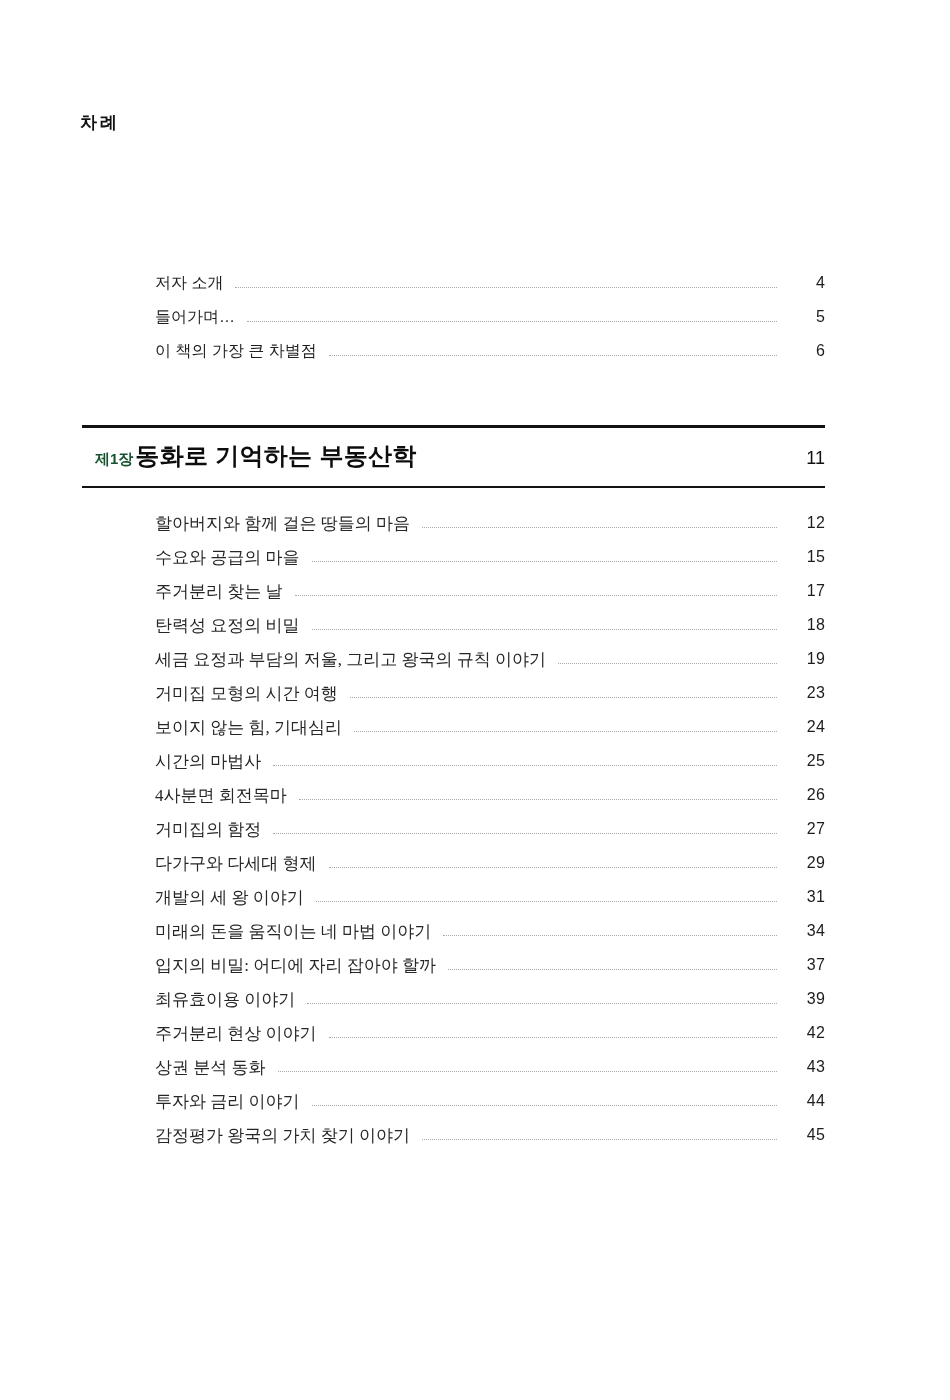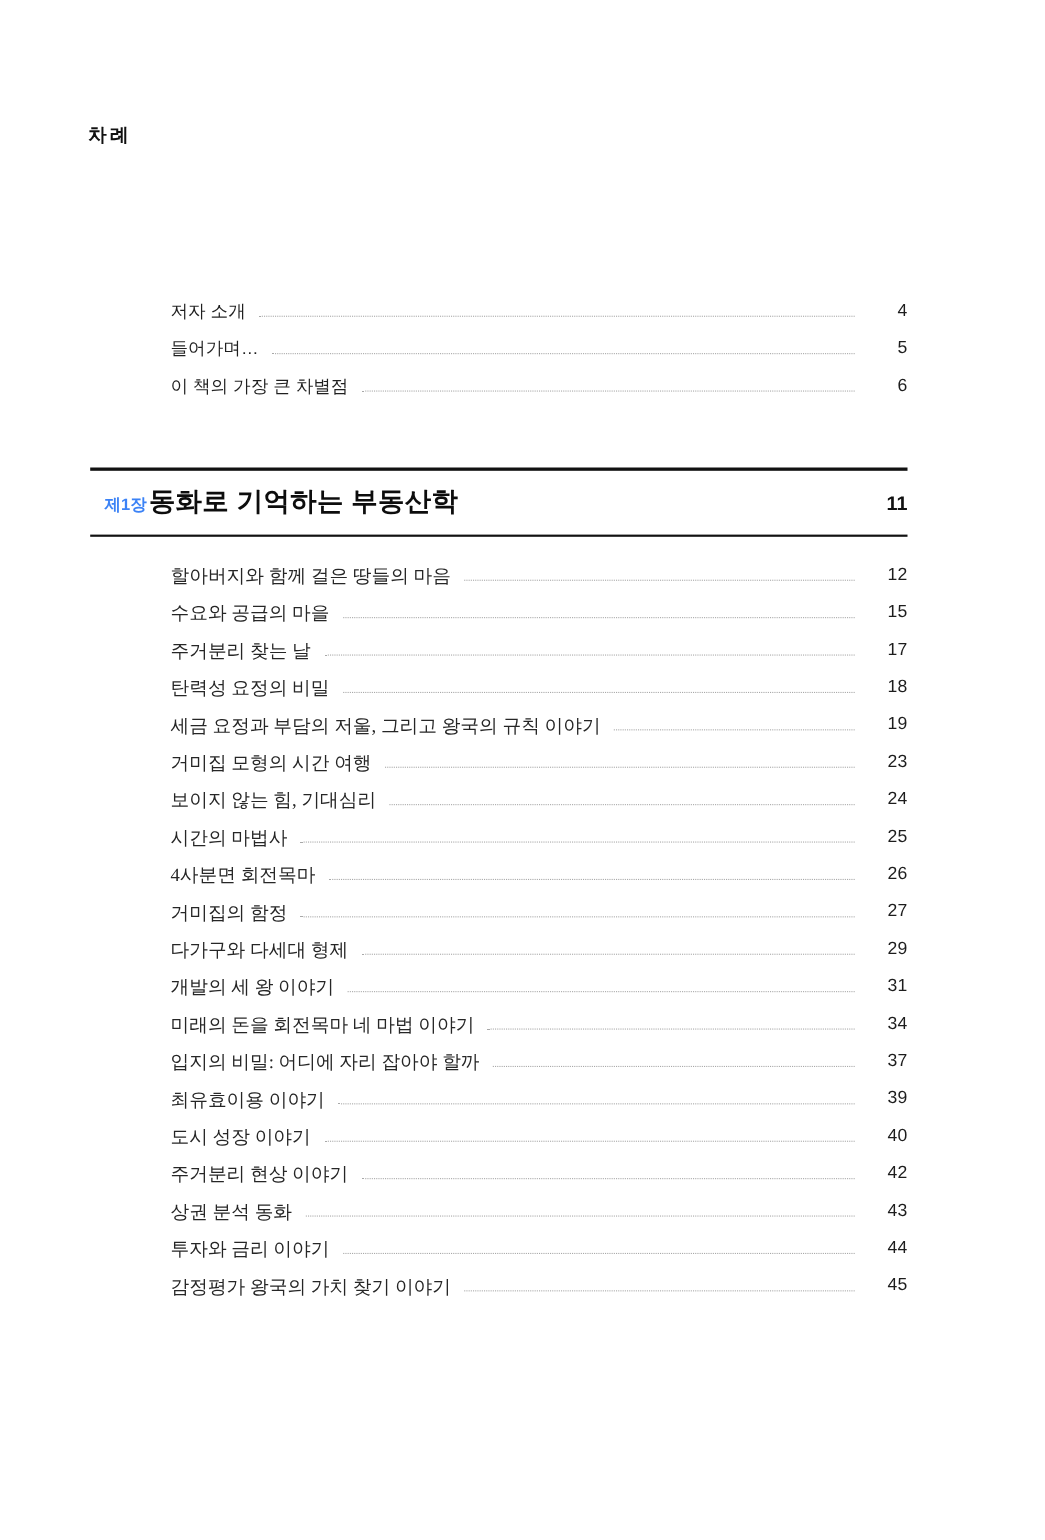--- a/index.html
+++ b/index.html
@@ -51,30 +51,30 @@
 
   .chapter-block {
     position:absolute; left:82px; top:425px; width:743px;
     border-top:3px solid #121212;
     border-bottom:2px solid #121212;
     padding:12px 0 14px 0;
     display:flex; align-items:baseline;
   }
   .ch-label {
     padding-left:13px;
-    font-size:15px; font-weight:bold; color:#3b82f6;text-align:right;
+    font-size:15px; font-weight:bold; color:#14532d;text-align:right;
   }
   .ch-title {
     margin-left:2px;
     font-size:24px; font-weight:bold; color:#0d0d0d;
     letter-spacing:0.3px; white-space:nowrap;
   }
   .ch-page {
     margin-left:auto;
-    font-size:18px; font-weight:bold; color:#111;
+    font-size:18px; font-weight:normal; color:#111;
   }
 </style>
 </head>
 <body>
 
 <div class="page">
 
   <div class="toc-label">차례</div>
 
   <div class="front-matter fm">
@@ -171,42 +171,37 @@
     <span class="page-num">29</span>
   </div>
 
   <div class="toc-row">
     <span class="entry-title">개발의 세 왕 이야기</span>
     <span class="leader"></span>
     <span class="page-num">31</span>
   </div>
 
   <div class="toc-row">
-    <span class="entry-title">미래의 돈을 회전목마 네 마법 이야기</span>
+    <span class="entry-title">미래의 돈을 움직이는 네 마법 이야기</span>
     <span class="leader"></span>
     <span class="page-num">34</span>
   </div>
 
   <div class="toc-row">
     <span class="entry-title">입지의 비밀: 어디에 자리 잡아야 할까</span>
     <span class="leader"></span>
     <span class="page-num">37</span>
   </div>
 
   <div class="toc-row">
     <span class="entry-title">최유효이용 이야기</span>
     <span class="leader"></span>
     <span class="page-num">39</span>
   </div>
 
-  <div class="toc-row">
-    <span class="entry-title">도시 성장 이야기</span>
-    <span class="leader"></span>
-    <span class="page-num">40</span>
-  </div>
 
   <div class="toc-row">
     <span class="entry-title">주거분리 현상 이야기</span>
     <span class="leader"></span>
     <span class="page-num">42</span>
   </div>
 
   <div class="toc-row">
     <span class="entry-title">상권 분석 동화</span>
     <span class="leader"></span>

